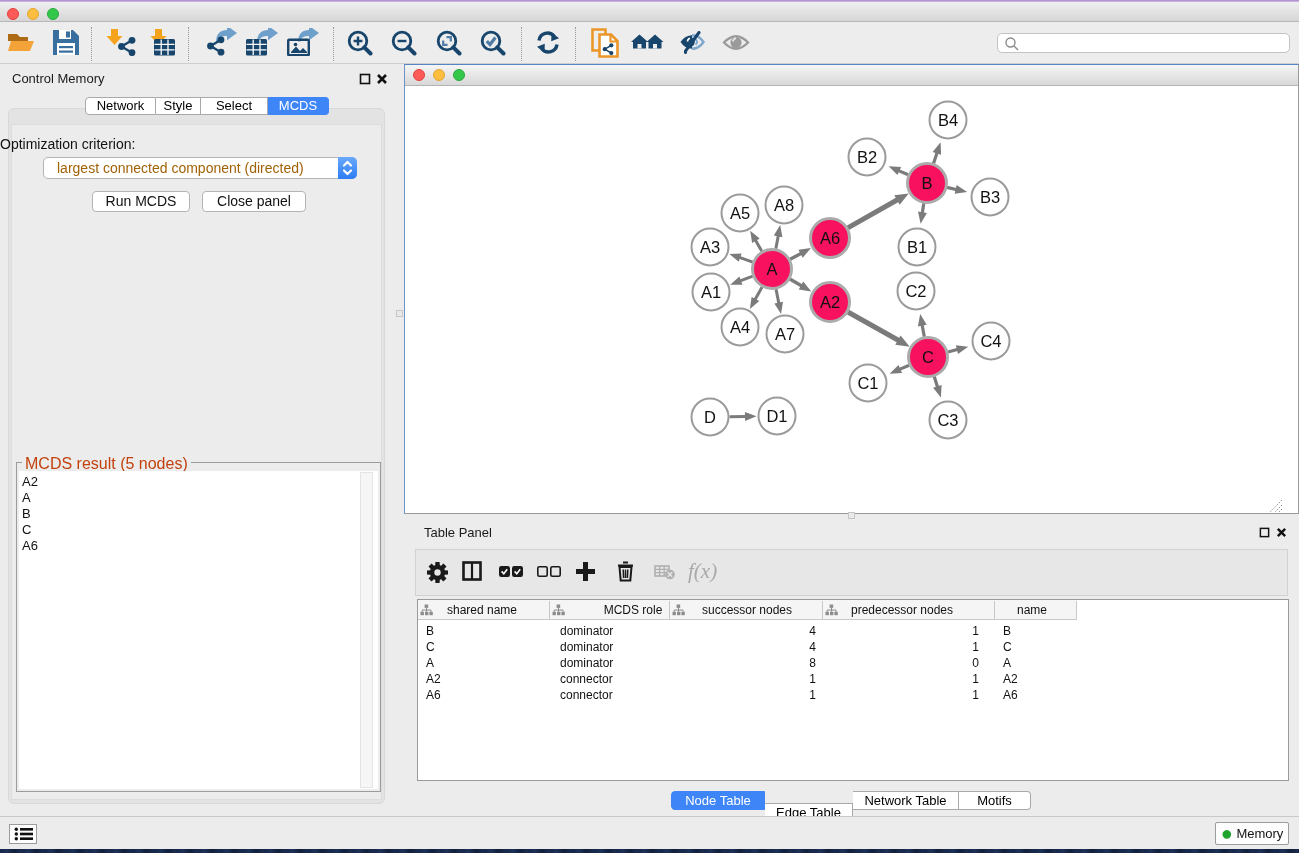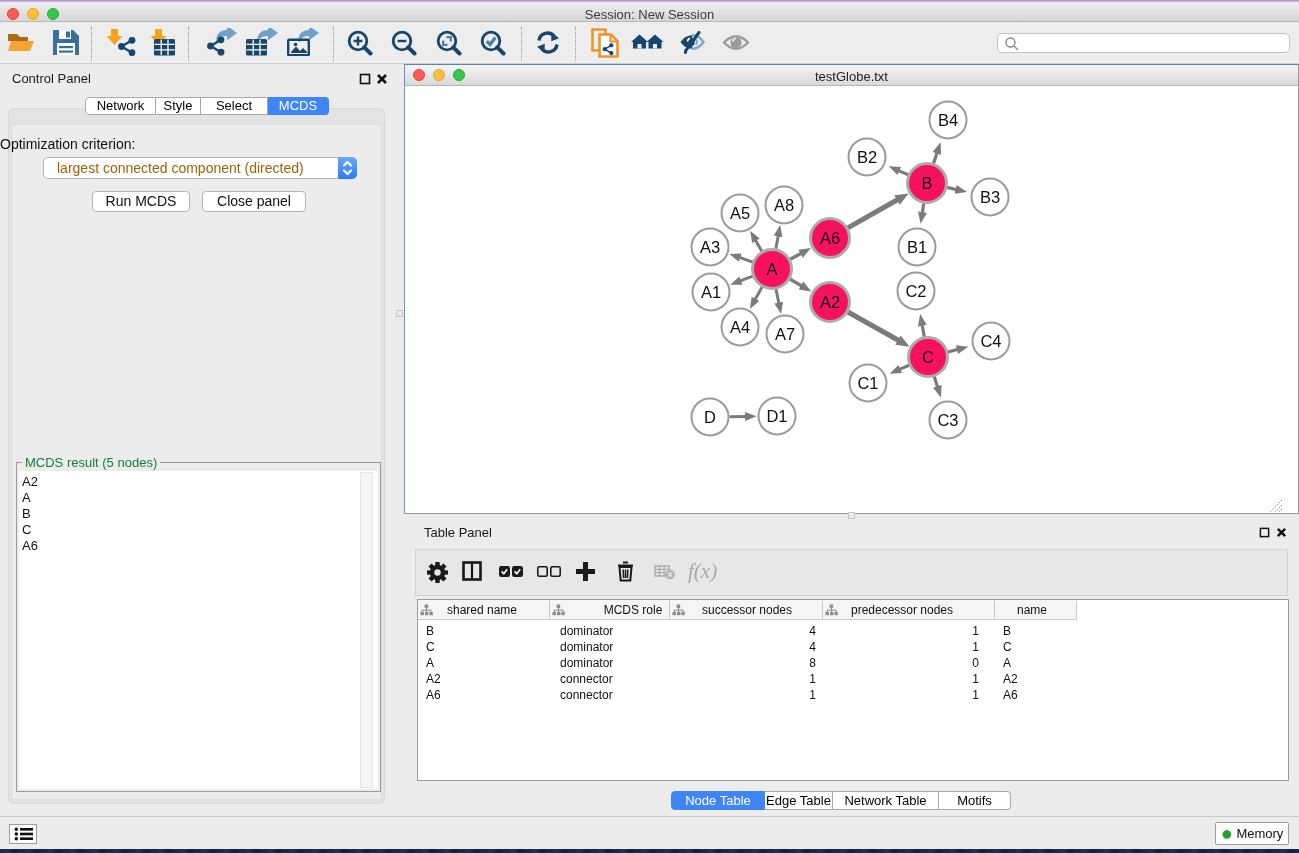--- a/index.html
+++ b/index.html
@@ -34,21 +34,21 @@
 #dropdown { left:43px; top:157px; width:314px; height:22px; background:#fff;
   border:1px solid #b4b4b4; border-radius:5px; font-size:14px; color:#a16207;
   line-height:20px; padding-left:13px; }
 #dd-btn { right:-1px; top:-1px; width:19px; height:22px; border-radius:0 5px 5px 0;
   background:linear-gradient(#6aa9fb,#2c7cf5); position:absolute; }
 .btn { background:#fff; border:1px solid #b4b4b4; border-radius:4px; font-size:14px;
   color:#111; text-align:center; height:21px; line-height:19px; }
 #btn-run { left:92px; top:191px; width:98px; }
 #btn-close { left:202px; top:191px; width:104px; }
 #fieldset { left:16px; top:462px; width:365px; height:330px; border:1px solid #9c9c9c; }
-#fs-label { left:22px; top:455px; font-size:13px; background:#ececec; padding:0 3px; color:#15803d;}
+#fs-label { left:22px; top:455px; font-size:16px; background:#ececec; padding:0 3px; color:#c2410c;}
 #listbox { left:19px; top:471px; width:359px; height:318px; background:#fff; padding-top:3px; }
 #listbox .li { font-size:13px; color:#111; padding-left:3px; height:16px; line-height:16px;}
 #lb-scroll { left:360px; top:472px; width:13px; height:316px; background:#f6f6f6; border:1px solid #e4e4e4;}
 
 #netwin { left:404px; top:64px; width:895px; height:450px; border:1px solid #9a9a9a; border-top:1px solid #5585c2; border-left:1px solid #6b93c8;
   background:#fff; }
 #net-titlebar { left:0; top:0; width:100%; height:21px;
   background:linear-gradient(#f5f5f5,#d8d8d8); border-bottom:1px solid #b4b4b4; position:absolute;}
 #netwin .tl { width:12px; height:12px; top:4px; }
 #netwin .t1 { left:7.5px;  background:#fc5b57; border:1px solid #e2403c; }
@@ -73,21 +73,20 @@
 #membtn { left:1215px; top:822px; width:74px; height:23px; background:#fdfdfd; border:1px solid #9c9c9c; border-radius:2px; font-size:13px; color:#111; text-align:center; line-height:21px;}
 #navy { left:0; top:849px; width:1299px; height:4px; background:repeating-linear-gradient(90deg,#16264a 0px,#1d3156 7px,#121f3d 14px,#1a2c4e 22px); }
 </style>
 </head>
 <body>
 <div class="abs" id="purpletop"></div>
 <div class="abs" id="titlebar">
   <div class="abs tl t1"></div>
     <div class="abs tl t2"></div>
     <div class="abs tl t3"></div>
-  <div class="abs" id="apptitle">Session: New Session</div>
 </div>
 <div class="abs" id="toolbar"></div>
 <div class="abs sep" style="left:91px"></div>
 <div class="abs sep" style="left:188px"></div>
 <div class="abs sep" style="left:333px"></div>
 <div class="abs sep" style="left:521px"></div>
 <div class="abs sep" style="left:575px"></div>
 <svg class="abs" style="left:7px;top:30px" width="28" height="25" viewBox="0 0 28 25">
     <path d="M1 4 h9 l3 3 h8 v4 h-20 z" fill="#ad6b15"></path>
     <path d="M1 21 l3 -10 h23 l-4 10 z" fill="#f3a338"></path>
@@ -211,21 +210,21 @@
     <circle cx="14" cy="9.5" r="5.6" fill="#9a9a9a"></circle>
     <path d="M10.8 8.5 q0.5 -2.8 3.2 -3.4" fill="none" stroke="#e4e4e4" stroke-width="1.8"></path>
   </svg>
 <div class="abs" id="searchbox">
     <svg width="16" height="16" style="position:absolute;left:6px;top:2px" viewBox="0 0 16 16">
       <circle cx="6.5" cy="6.5" r="4.5" fill="none" stroke="#8a8a8a" stroke-width="1.4"></circle>
       <path d="M10 10 l4 4" stroke="#8a8a8a" stroke-width="1.4"></path>
     </svg>
   </div>
 
-<div class="abs" id="cp-title">Control Panel</div>
+<div class="abs" id="cp-title">Control Memory</div>
 <svg class="abs" style="left:359px;top:73px" width="12" height="12" viewBox="0 0 12 12">
     <rect x="1.5" y="1.5" width="9" height="9" fill="none" stroke="#111" stroke-width="1.6"></rect>
   </svg>
 <svg class="abs" style="left:376px;top:73px" width="12" height="12" viewBox="0 0 12 12">
     <path d="M2 2 L10 10 M10 2 L2 10" stroke="#111" stroke-width="2.6"></path>
   </svg>
 <div class="abs" id="cp-box"></div>
 <div class="abs" id="cp-inner"></div>
 <div class="abs tabstrip" id="cp-tabs">
   <div class="tabseg first" style="width:71px;margin-left:6px;">Network</div>
@@ -250,21 +249,20 @@
     <div class="li">C</div>
     <div class="li">A6</div>
 </div>
 <div class="abs" id="lb-scroll"></div>
 
 <div class="abs" id="netwin">
   <div id="net-titlebar">
     <div class="abs tl t1"></div>
       <div class="abs tl t2"></div>
       <div class="abs tl t3"></div>
-    <div id="net-title">testGlobe.txt</div>
   </div>
   <svg id="graph" width="893" height="426">
 <line x1="356.8" y1="164.2" x2="350.1" y2="152.5" stroke="#7b7b7b" stroke-width="3.0"></line>
 <polygon points="345.2,143.8 354.7,151.6 347.1,156.0" fill="#7b7b7b"></polygon>
 <line x1="370.8" y1="161.9" x2="373.4" y2="148.0" stroke="#7b7b7b" stroke-width="3.0"></line>
 <polygon points="375.2,138.1 377.4,150.3 368.8,148.6" fill="#7b7b7b"></polygon>
 <line x1="347.7" y1="175.1" x2="333.7" y2="170.2" stroke="#7b7b7b" stroke-width="3.0"></line>
 <polygon points="324.3,166.9 336.6,166.6 333.7,174.8" fill="#7b7b7b"></polygon>
 <line x1="347.8" y1="189.2" x2="334.5" y2="194.2" stroke="#7b7b7b" stroke-width="3.0"></line>
 <polygon points="325.2,197.8 334.4,189.6 337.5,197.8" fill="#7b7b7b"></polygon>
@@ -454,21 +452,21 @@
     <div class="tcell" style="left:461px;top:71px;width:100px;text-align:right">1</div>
     <div class="tcell" style="left:585px;top:71px">A2</div>
     <div class="tcell" style="left:8px;top:87px">A6</div>
     <div class="tcell" style="left:142px;top:87px">connector</div>
     <div class="tcell" style="left:298px;top:87px;width:100px;text-align:right">1</div>
     <div class="tcell" style="left:461px;top:87px;width:100px;text-align:right">1</div>
     <div class="tcell" style="left:585px;top:87px">A6</div>
 </div>
 <div class="abs tabstrip" id="bt-tabs">
   <div class="tabseg sel first" style="width:94px;">Node Table</div>
-  <div class="tabseg" style="width:68px;">Edge Table</div>
+  <div class="tabseg" style="width:88px;margin-top:12px;">Edge Table</div>
   <div class="tabseg" style="width:106px;">Network Table</div>
   <div class="tabseg last" style="width:72px;">Motifs</div>
 </div>
 
 <div class="abs" id="statusbar"></div>
 <div class="abs" id="listbtn">
     <svg width="20" height="14" style="position:absolute;left:4px;top:2px" viewBox="0 0 20 14">
       <g fill="#111">
         <circle cx="2.3" cy="2.3" r="1.7"></circle>
         <circle cx="2.3" cy="7" r="1.7"></circle>

